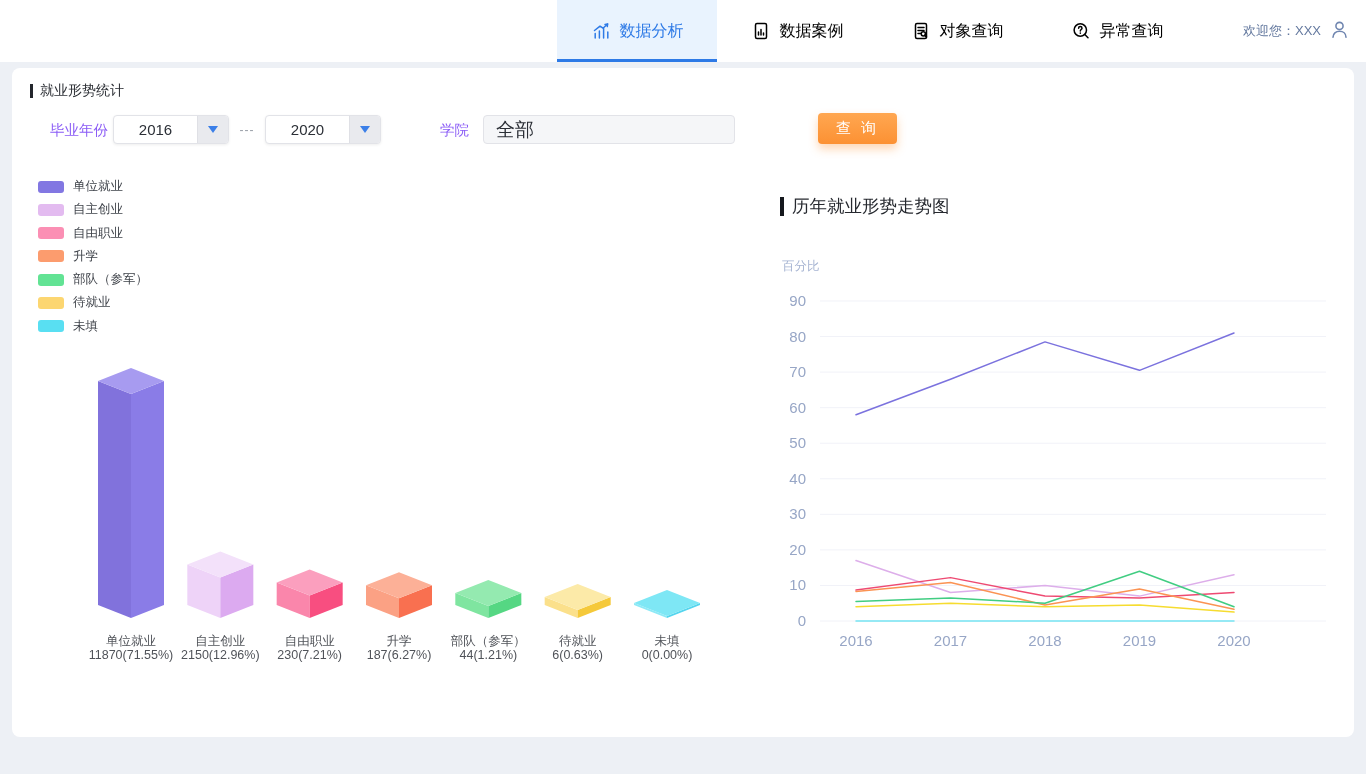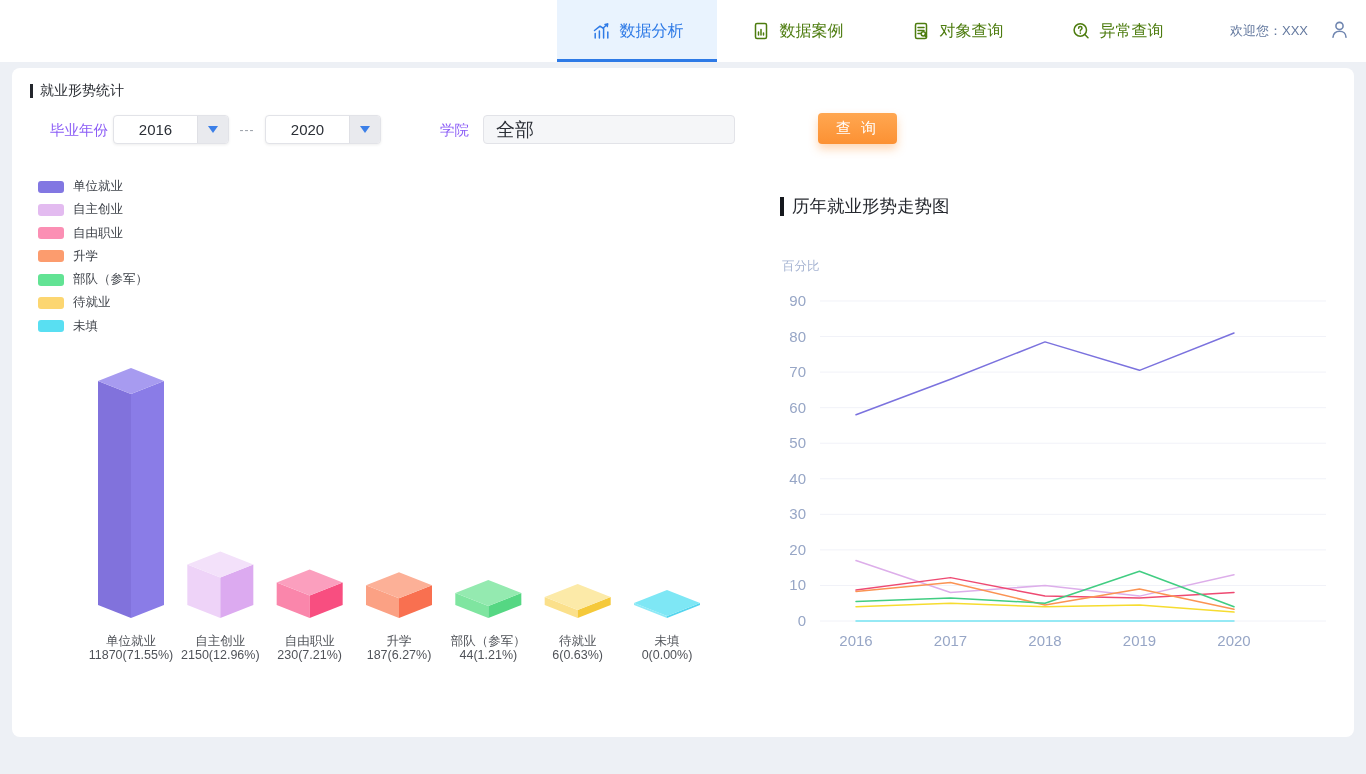--- a/index.html
+++ b/index.html
@@ -11,25 +11,25 @@
     overflow:hidden;
     color:#333;
   }
   
   .header { position:absolute; left:0; top:0; width:1366px; height:62px; background:#fff; }
   .logo { position:absolute; left:16px; top:9px; }
   .logo-title { font-size:17px; font-weight:bold; color:#2563d9; letter-spacing:.5px; }
   .logo-sub { font-size:11.5px; color:#4b8cf0; margin-top:4px; }
   .nav { position:absolute; left:557px; top:0; height:76px; display:flex; }
   .nav-tab { width:160px; height:62px; display:flex; align-items:center; justify-content:center;
-    gap:9px; font-size:16px; color:#4d7c0f; cursor:pointer; }
+    gap:9px; font-size:16px; color:#000000; cursor:pointer; }
   .nav-tab svg { width:20px; height:20px; stroke:currentColor; fill:none; stroke-width:1.5;
     stroke-linecap:round; stroke-linejoin:round; }
   .nav-tab.active { background:#e9f3fe; color:#2e7ae6; box-shadow:inset 0 -3px 0 #2e7ae6; }
-  .user-area { position:absolute; right:16px; top:0; height:62px; display:flex; align-items:center; gap:21px; }
+  .user-area { position:absolute; right:16px; top:0; height:62px; display:flex; align-items:center; gap:8px; }
   .welcome { font-size:13px; color:#64799f; }
   .user-icon svg { width:21px; height:21px; stroke:#7086b0; fill:none; stroke-width:1.5; stroke-linecap:round; }
   
   .card { position:absolute; left:12px; top:68px; width:1342px; height:669px; background:#fff; border-radius:8px; }
   .section-title { position:absolute; left:18px; top:14px; display:flex; align-items:center; }
   .title-bar { width:3px; height:14px; background:#23262c; margin-right:7px; }
   .section-title span { font-size:14px; color:#2b2e34; font-weight:500; }
   
   .flt-label { position:absolute; top:47px; height:30px; line-height:30px; font-size:14.5px; color:#8b5cf6; }
   .lbl-year { left:38px; }

